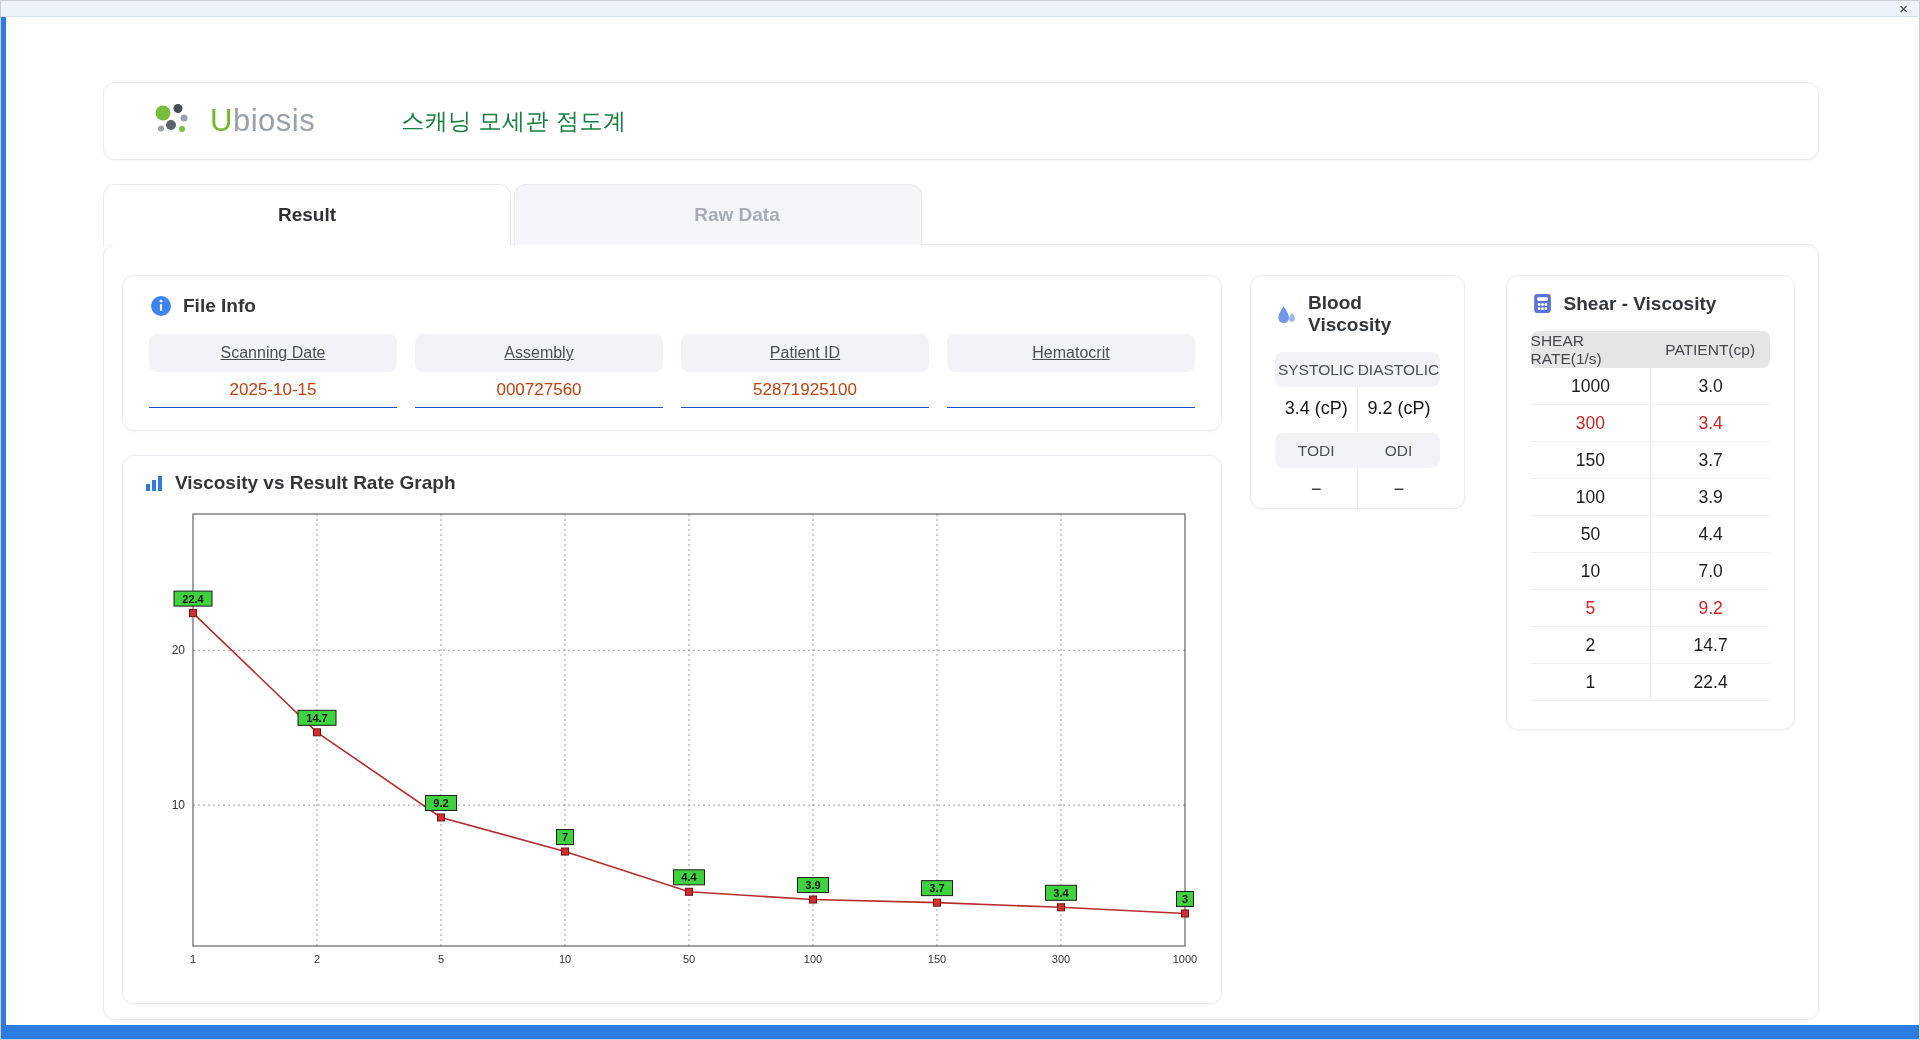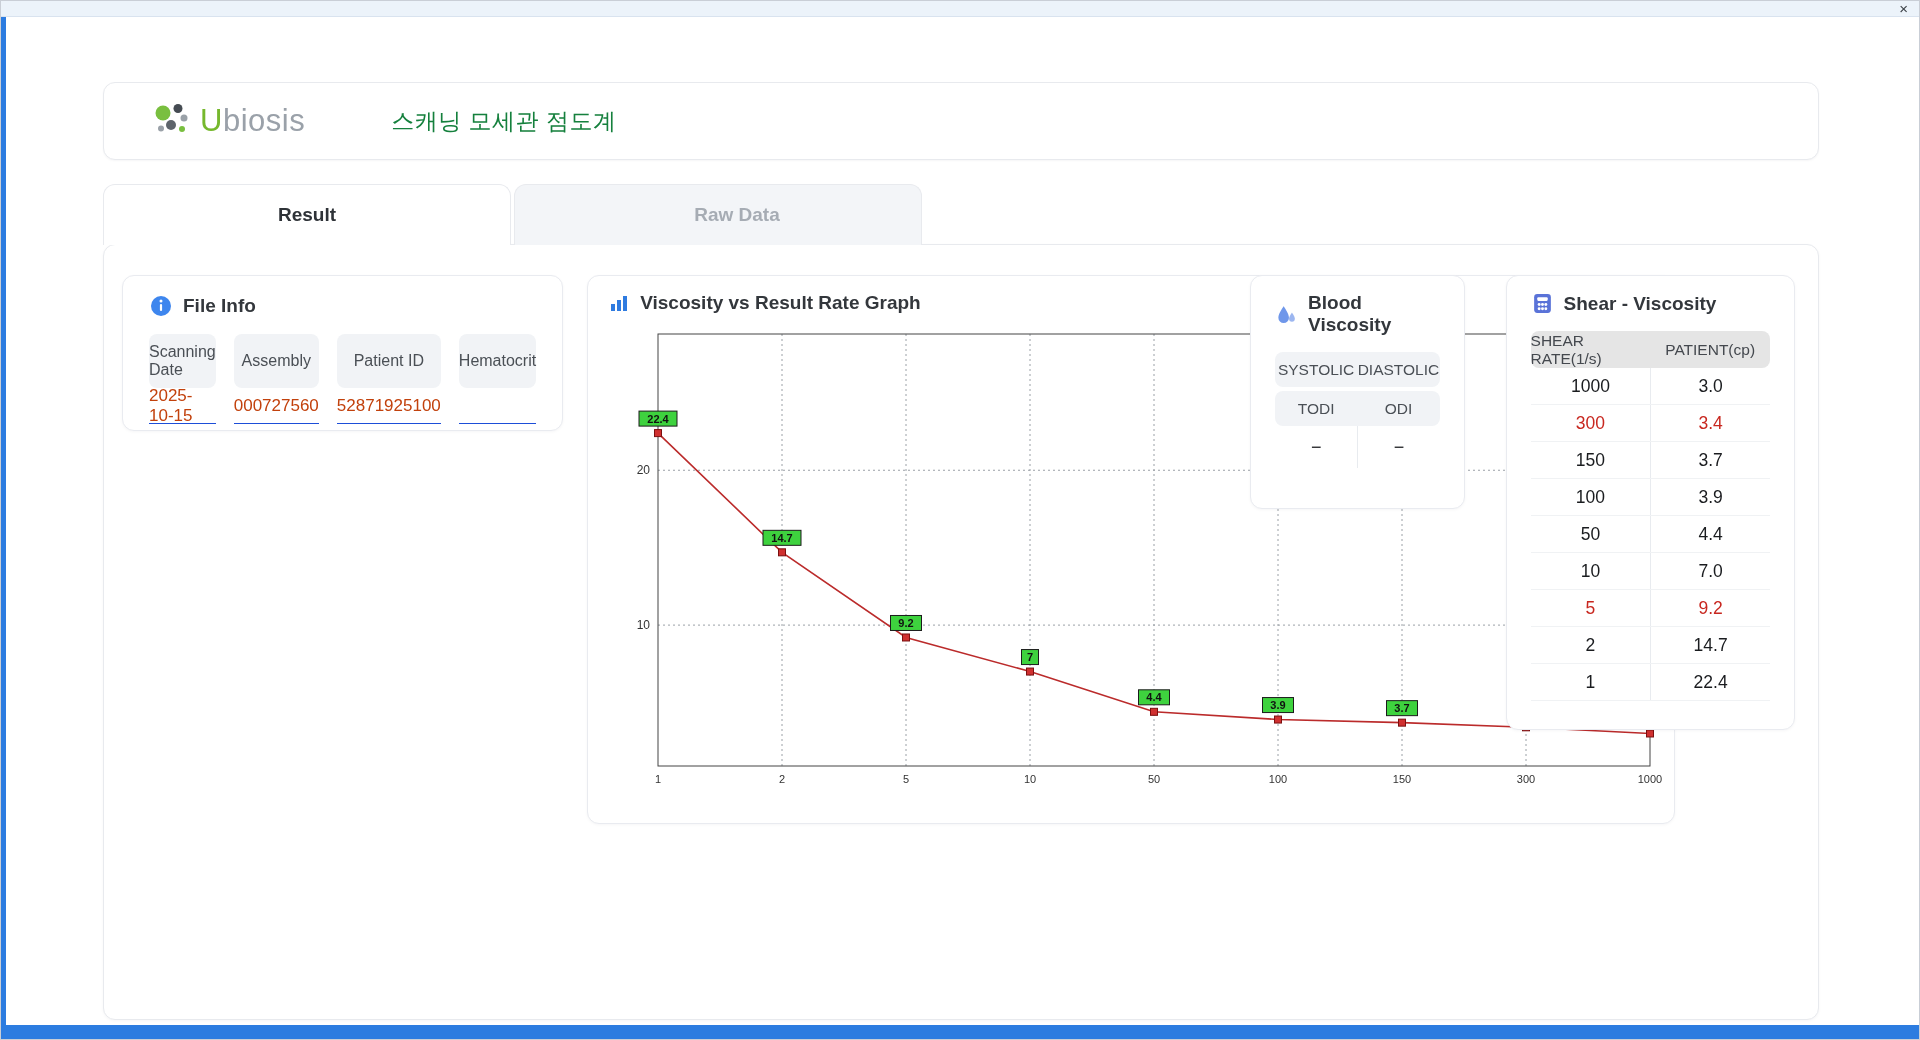--- a/index.html
+++ b/index.html
@@ -15,52 +15,52 @@
     color:#3c4147; cursor:pointer; }
   .left-strip { position:absolute; left:0; top:17px; width:6px; bottom:0; background:#2c7ce0; z-index:9; }
   .bottom-strip { position:absolute; left:0; right:0; bottom:0; height:15px; background:#2c7ce0; z-index:9; }
   .win-frame { position:absolute; inset:0; border:1px solid #c9ced6; pointer-events:none; z-index:11; }
 
   .main { position:absolute; left:103px; top:82px; width:1716px; }
 
   
   .header-card { height:78px; border:1px solid #e8eaee; border-radius:12px; background:#fff;
     display:flex; align-items:center; padding:0 46px; box-shadow:0 1px 2px rgba(16,24,40,.04); }
-  .logo { display:flex; align-items:center; gap:4px; }
+  .logo { display:flex; align-items:center; gap:14px; }
   .logo-text { font-size:31px; letter-spacing:.5px; }
   .logo-u { color:#76b82d; }
   .logo-rest { color:#9aa1a9; }
   .app-title { margin-left:86px; font-size:23px; font-weight:400; color:#15803d; letter-spacing:.5px; }
 
   
   .tabs { display:flex; margin-top:24px; position:relative; z-index:2; }
   .tab { width:408px; height:61px; display:flex; align-items:center; justify-content:center;
     font-size:19px; border:1px solid #e8eaee; border-bottom:none; border-radius:12px 12px 0 0;
     margin-bottom:-1px; cursor:pointer; }
   .tab.active { background:#fff; font-weight:700; color:#2e3237; }
   .tab.inactive { background:#f3f5f8; color:#a6acb4; font-weight:600; margin-left:3px;padding-left:38px; }
 
   
   .content-card { position:relative; border:1px solid #e8eaee; border-radius:12px; background:#fff;
     height:776px; display:flex; padding:30px 18px 0 18px; gap:28px; box-shadow:0 1px 3px rgba(16,24,40,.04); }
-  .left-col { width:1100px; display:flex; flex-direction:row; gap:24px; }
+  .left-col { width:1100px; display:flex; flex-direction:column; gap:24px; }
   .right-col { width:545px; display:flex; gap:41px; }
 
   .card { border:1px solid #e9ebf0; border-radius:12px; background:#fff;
     box-shadow:0 1px 3px rgba(16,24,40,.04); }
 
   .sec-head { display:flex; align-items:center; gap:10px; margin-bottom:16px; }
   .sec-title { font-size:19px; font-weight:700; color:#33373c; }
 
   
   .file-info { height:156px; padding:18px 26px; }
   .fields { display:flex; gap:18px; }
   .field { flex:1; }
-  .field-label { background:#f1f3f6; height:54px; border-radius:8px; display:flex; align-items:center;
-    justify-content:center; font-size:16px; color:#4a4f55; }
+  .field-label { background:#f1f3f6; height:38px; border-radius:8px; display:flex; align-items:center;
+    justify-content:center; font-size:16px; color:#4a4f55;text-decoration:underline; }
   .field-value { height:36px; display:flex; align-items:center; justify-content:center;
     font-size:17px; color:#c2410c; border-bottom:1px solid #1d4ed8; }
 
   
   .graph-card { height:549px; padding:16px 8px 0 20px; }
   .graph-card .sec-head { margin-bottom:8px; }
 
   
   .blood-card { height:234px; padding:16px 24px; }
   .bv-row { display:grid; grid-template-columns:1fr 1fr; }
@@ -215,20 +215,24 @@
           <svg width="25" height="25" viewBox="0 0 24 24">
             <path d="M9 3.5 C9 3.5 3.5 11 3.5 15.3 a5.5 5.5 0 0 0 11 0 C14.5 11 9 3.5 9 3.5 Z" fill="#6f97ea"></path>
             <path d="M17.6 10 C17.6 10 14.6 14.2 14.6 16.4 a3 3 0 0 0 6 0 C20.6 14.2 17.6 10 17.6 10 Z" fill="#9cb6f0"></path>
           </svg>
           <span class="sec-title">Blood Viscosity</span>
         </div>
         <div class="bv-row labels" style="margin-top:0;text-align:right;">
           <div class="bv-label">SYSTOLIC</div>
           <div class="bv-label">DIASTOLIC</div>
         </div>
+        <div class="bv-row">
+          <div class="bv-value">3.4 (cP)</div>
+          <div class="bv-value second">9.2 (cP)</div>
+        </div>
         <div class="bv-row labels">
           <div class="bv-label">TODI</div>
           <div class="bv-label">ODI</div>
         </div>
         <div class="bv-row">
           <div class="bv-value">−</div>
           <div class="bv-value second">−</div>
         </div>
       </section>
 

